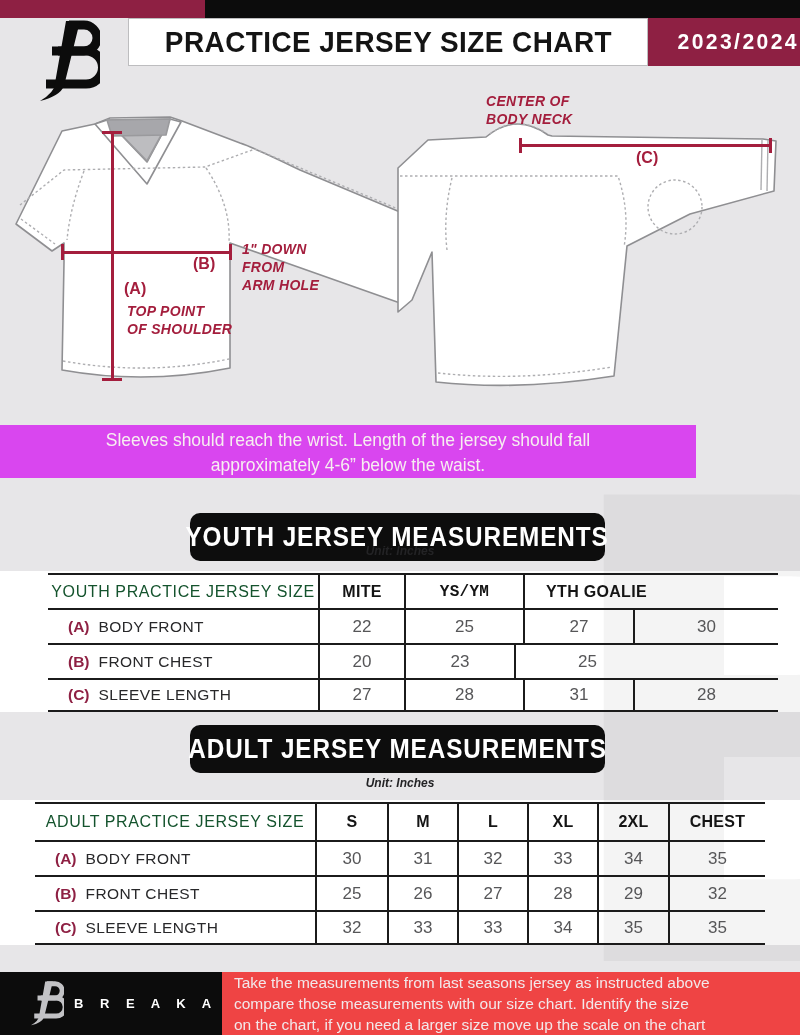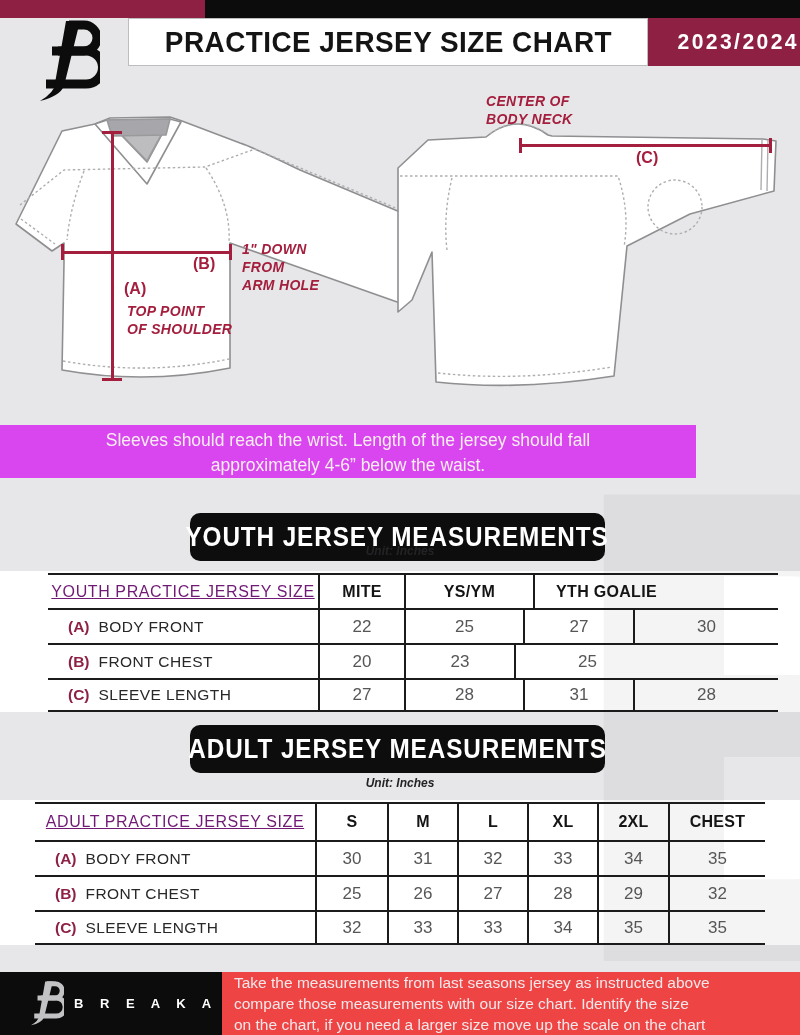--- a/index.html
+++ b/index.html
@@ -34,21 +34,21 @@
   
   .band{left:0;width:800px;background:#ffffff;z-index:1;}
   .wm{left:545px;top:420px;font-size:640px;line-height:1;font-weight:800;color:rgba(40,40,45,0.05);z-index:2;font-family:"DejaVu Sans",sans-serif;}
 
   
   .tbl{z-index:3;}
   .trow{display:flex;border-top:2.5px solid #1b1b1b;box-sizing:border-box;}
   .tbl .trow:last-child{border-bottom:2.5px solid #1b1b1b;}
   .tcell{display:flex;align-items:center;justify-content:center;border-left:2px solid #1b1b1b;box-sizing:border-box;}
   .tcell:first-child{border-left:none;}
-  .hc1{font-size:16px;color:#701a75;letter-spacing:.6px;text-decoration:underline;}
+  .hc1{font-size:16px;color:#14532d;letter-spacing:.6px;}
   .hsz{font-size:16px;font-weight:700;color:#141414;letter-spacing:.3px;}
   .num{font-size:17px;color:#565658;}
   .rowlab{justify-content:flex-start !important;padding-left:20px;}
   .rkey{color:#8e2043;font-weight:800;font-size:15.5px;margin-right:9px;}
   .rlab{color:#28282a;font-size:15.5px;letter-spacing:.4px;}
 
   
   .foot-black{left:0;top:972px;width:222px;height:63px;background:#0c0c0c;display:flex;align-items:center;z-index:4;}
   .brand{color:#ffffff;font-size:13px;font-weight:700;letter-spacing:6.5px;margin-left:10px;white-space:nowrap;}
   .foot-maroon{left:222px;top:972px;width:578px;height:63px;background:#ef4444;display:flex;align-items:center;z-index:4;}
@@ -146,21 +146,21 @@
 
   <div class="abs blackbox" style="left:190px;top:493px;margin-top:20px;">
     <span>YOUTH JERSEY MEASUREMENTS</span>
   </div>
   <div class="abs unit" style="top:544px;">Unit: Inches</div>
 
   <div class="abs tbl" style="left:48px;top:573px;width:730px;">
     <div class="trow" style="height:35px;">
       <div class="tcell hc1" style="width:270px;">YOUTH PRACTICE JERSEY SIZE</div>
       <div class="tcell hsz" style="width:86px;">MITE</div>
-      <div class="tcell hsz" style="width:129px;">YS/YM</div>
+      <div class="tcell hsz" style="width:119px;font-family:Liberation Mono, monospace;">YS/YM</div>
       <div class="tcell hsz" style="width:145px;">YTH GOALIE</div>
     </div>
     <div class="trow" style="height:35px;">
       <div class="tcell rowlab" style="width:270px;">
         <span class="rkey">(A)</span>
         <span class="rlab">BODY FRONT</span>
       </div>
       <div class="tcell num" style="width:86px;">22</div>
       <div class="tcell num" style="width:119px;">25</div>
       <div class="tcell num" style="width:110px;">27</div>

